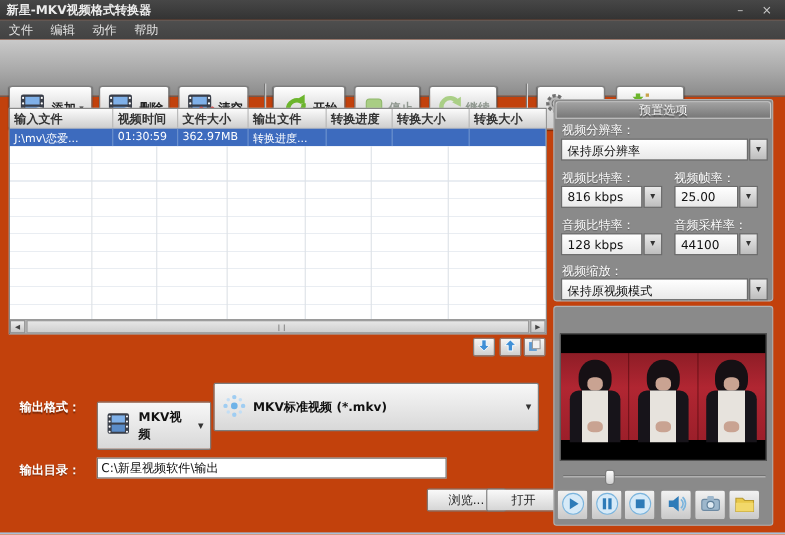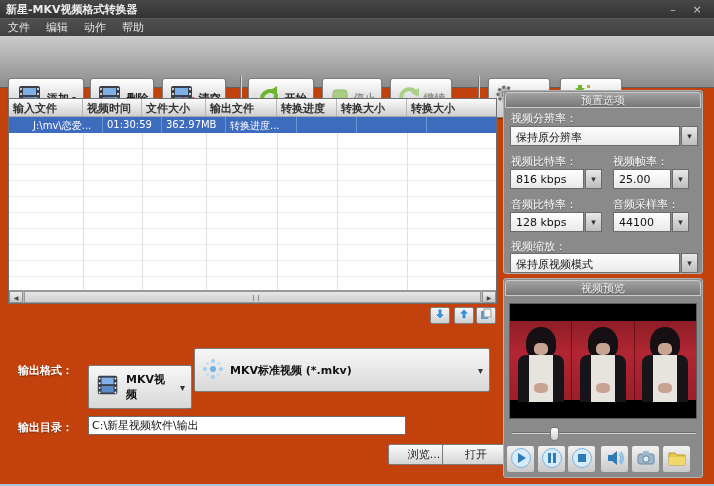--- a/index.html
+++ b/index.html
@@ -19,23 +19,23 @@
   .toolbar { position:absolute; left:0; top:36px; width:714px; height:52px; background:linear-gradient(#cacaca,#a9a9a9 55%,#8b8b8b); border-bottom:1px solid #5f5f5f; }
   .tbtn { position:absolute; top:42px; height:40px; border:1px solid #7e7e7e; border-radius:3px; background:linear-gradient(#ffffff,#e2e2e2 45%,#cdcdcd); box-shadow:0 1px 1px rgba(0,0,0,.35); display:flex; align-items:center; justify-content:center; gap:3px; color:#222; font-weight:bold; }
   .tbtn.disabled { color:#8f978f; }
   .tbtn .lbl { font-size:11px; }
   .tsep { position:absolute; top:40px; height:44px; width:2px; border-left:1px solid #767676; border-right:1px solid #d6d6d6; }
 
   
   .tablebox { position:absolute; left:8px; top:98px; width:489px; height:206px; background:#fff; border:1px solid #6e6e6e; }
   .thead { display:flex; height:18px; background:linear-gradient(#fbfbfb,#dcdcdc 70%,#cfcfcf); border-bottom:1px solid #a9a9a9; }
   .th { font-weight:bold; color:#333; font-size:11px; padding:2px 0 0 4px; border-right:1px solid #b5b5b5; overflow:hidden; white-space:nowrap; }
-  .trow { display:flex; height:16px; background:#3d6bbe; color:#fff;padding-left:20px; }
+  .trow { display:flex; height:16px; background:#3d6bbe; color:#fff; }
   .td { font-size:10px; padding:2px 0 0 4px; border-right:1px solid #6f94cf; overflow:hidden; white-space:nowrap; }
-  .c0{width:74px}.c1{width:59px}.c2{width:64px}.c3{width:71px}.c4{width:60px}.c5{width:70px}.c6{flex:1;border-right:none}
+  .c0{width:94px}.c1{width:59px}.c2{width:64px}.c3{width:71px}.c4{width:60px}.c5{width:70px}.c6{flex:1;border-right:none}
   .tbody { position:relative; height:157px; background:repeating-linear-gradient(to bottom,#ffffff 0 15px,#e9edf2 15px 16px); }
   .vline { position:absolute; top:0; bottom:0; width:1px; background:#dde1e6; }
   .hscroll { height:13px; background:#bdbdbd; border-top:1px solid #9a9a9a; display:flex; }
   .harrow { width:14px; height:12px; background:linear-gradient(#efefef,#c6c6c6); border:1px solid #8f8f8f; font-size:6px; color:#444; text-align:center; line-height:11px; }
   .hthumb { flex:1; margin:0 1px; background:linear-gradient(#e6e6e6,#cfcfcf); border:1px solid #9a9a9a; position:relative; }
   .grip { position:absolute; left:50%; top:3px; width:6px; height:6px; border-left:1px solid #8d8d8d; border-right:1px solid #8d8d8d; }
 
   .smallbtn { position:absolute; width:20px; height:17px; border:1px solid #818181; border-radius:2px; background:linear-gradient(#f6f6f6,#cfcfcf); display:flex; align-items:center; justify-content:center; }
 
   
@@ -340,21 +340,20 @@
       <div class="btn">▾</div>
     </div>
     <div class="plabel" style="left:7px;top:148px;">视频缩放：</div>
     <div class="dd" style="left:6px;top:162px;width:188px;">
       <div class="val">保持原视频模式</div>
       <div class="btn">▾</div>
     </div>
   </div>
 
   <div class="panel" style="top:278px;height:200px;">
-    <div class="phead">视频预览</div>
     <div class="screen">
       <div class="redband">
         <div class="pseat">
             <div class="hair"></div>
             <div class="face"></div>
             <div class="torso"></div>
             <div class="hands"></div>
           </div>
         <div class="pseat">
             <div class="hair"></div>

